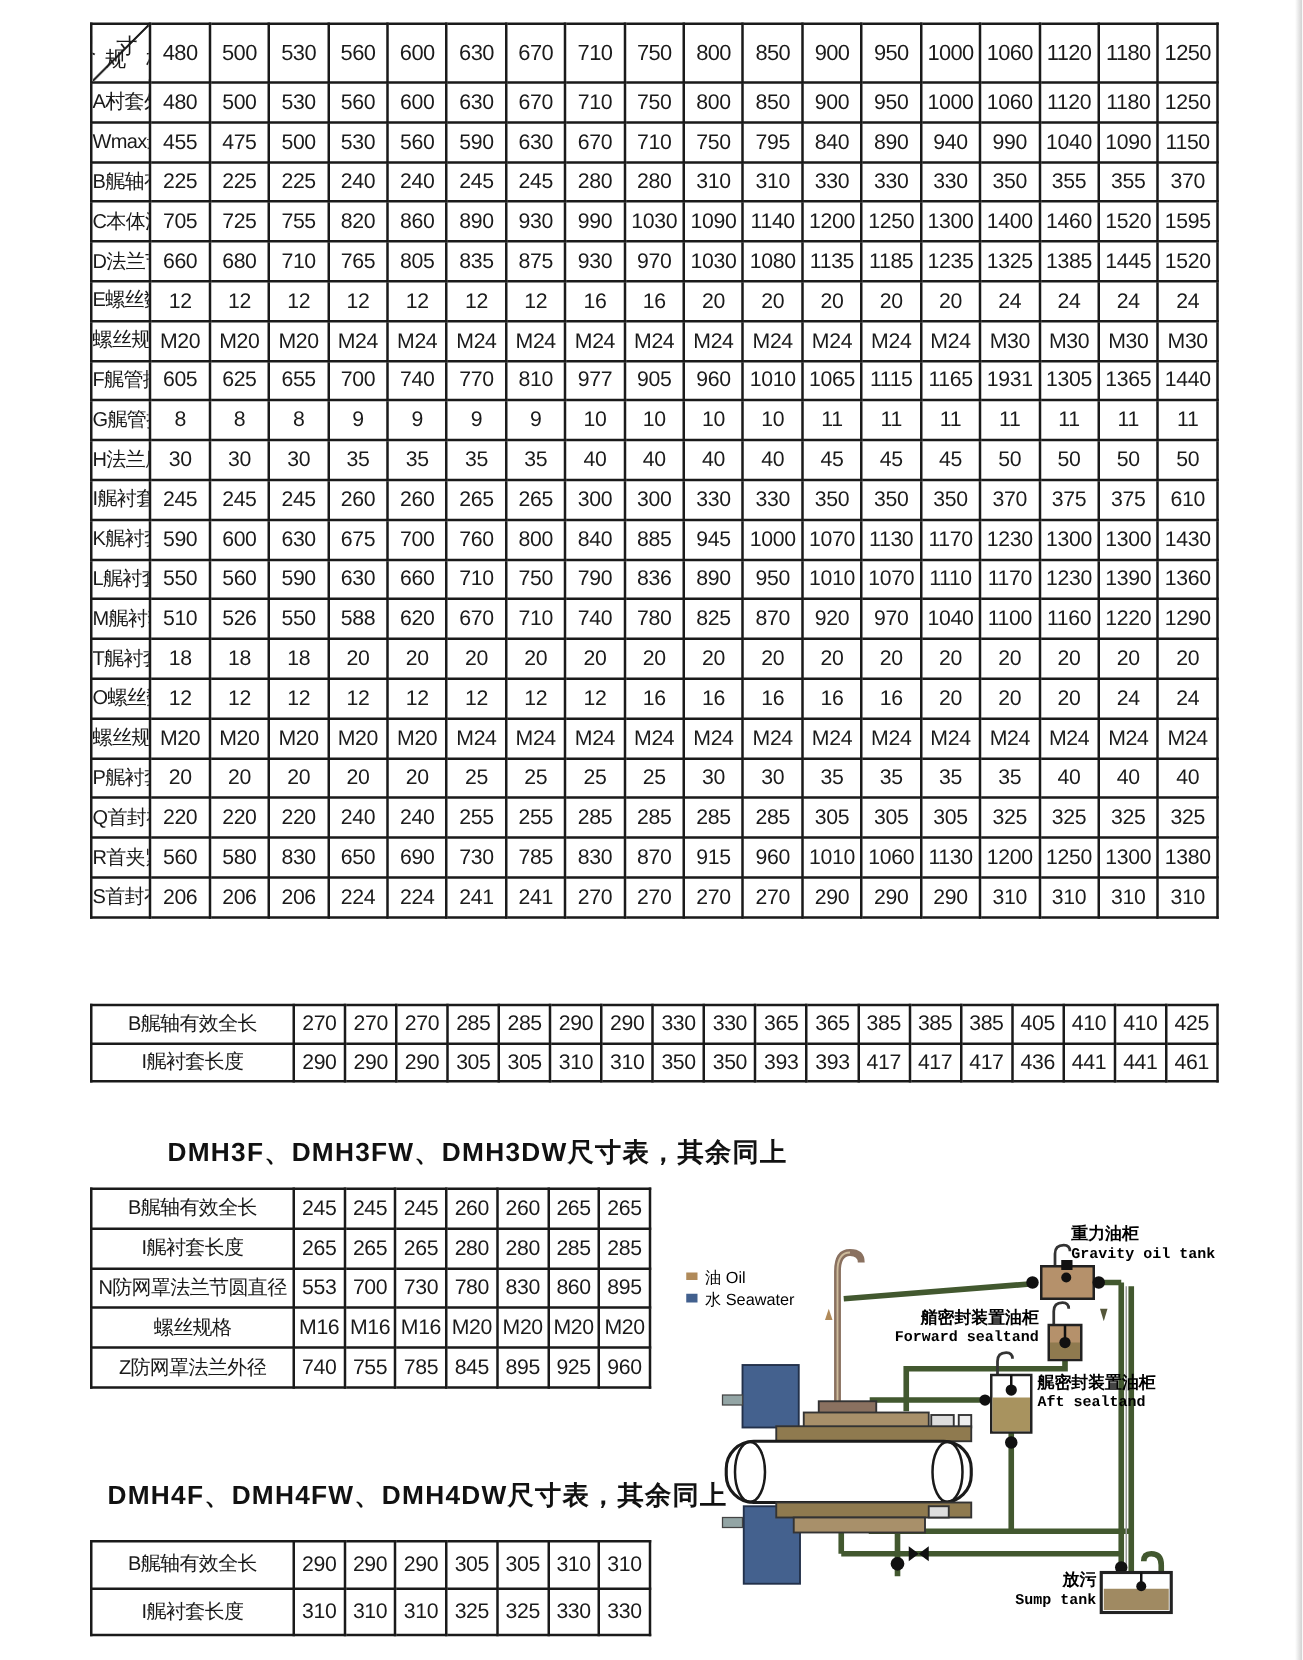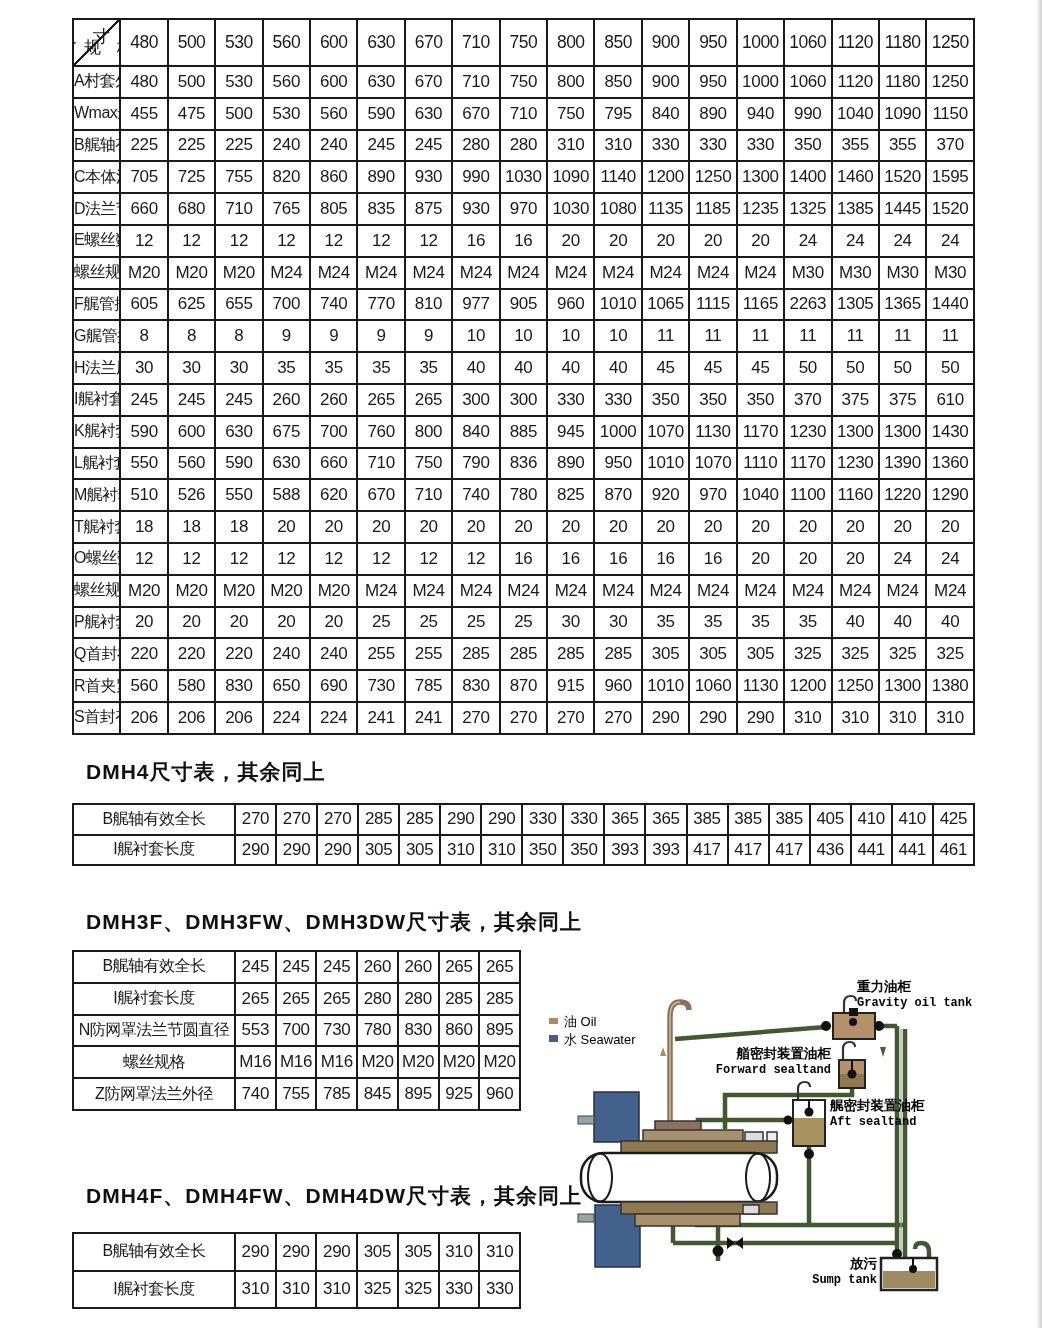--- a/index.html
+++ b/index.html
@@ -31,21 +31,21 @@
   
   .t-dmh3f{left:72px;top:950px;width:449px;}
   .t-dmh3f th,.t-dmh3f td{height:29.8px;}
   .t-dmh3f th.rl{font-size:15px;}
   
   .t-dmh4f{left:72px;top:1232px;width:449px;}
   .t-dmh4f th,.t-dmh4f td{height:35.5px;}
   
   .sec-heading{position:absolute;left:86px;font-size:21px;font-weight:600;
                letter-spacing:1px;color:#111;}
-  .h1{top:758px;} .h2{top:908px;} .h3{top:1182px;}
+  .h1{top:758px;} .h2{top:908px;margin-left:48px;} .h3{top:1182px;}
   
   .diagram{position:absolute;left:545px;top:955px;width:460px;height:373px;}
   .diagram text{font-family:"Liberation Sans",sans-serif;}
   .diagram text.en{font-family:"Liberation Mono",monospace;font-weight:bold;}
 </style>
 </head>
 <body>
 
 <div class="page">
 
@@ -233,21 +233,21 @@
           <td>740</td>
           <td>770</td>
           <td>810</td>
           <td>977</td>
           <td>905</td>
           <td>960</td>
           <td>1010</td>
           <td>1065</td>
           <td>1115</td>
           <td>1165</td>
-          <td>2263</td>
+          <td>1931</td>
           <td>1305</td>
           <td>1365</td>
           <td>1440</td>
         </tr>
         <tr>
           <th class="rl">G艉管插口深度</th>
           <td>8</td>
           <td>8</td>
           <td>8</td>
           <td>9</td>
@@ -514,21 +514,20 @@
           <td>290</td>
           <td>290</td>
           <td>310</td>
           <td>310</td>
           <td>310</td>
           <td>310</td>
         </tr>
       </tbody>
   </table>
 
-  <div class="sec-heading h1">DMH4尺寸表，其余同上</div>
   <table class="dim-table t-dmh4">
     <tbody>
         <tr>
           <th class="rl">B艉轴有效全长</th>
           <td>270</td>
           <td>270</td>
           <td>270</td>
           <td>285</td>
           <td>285</td>
           <td>290</td>

